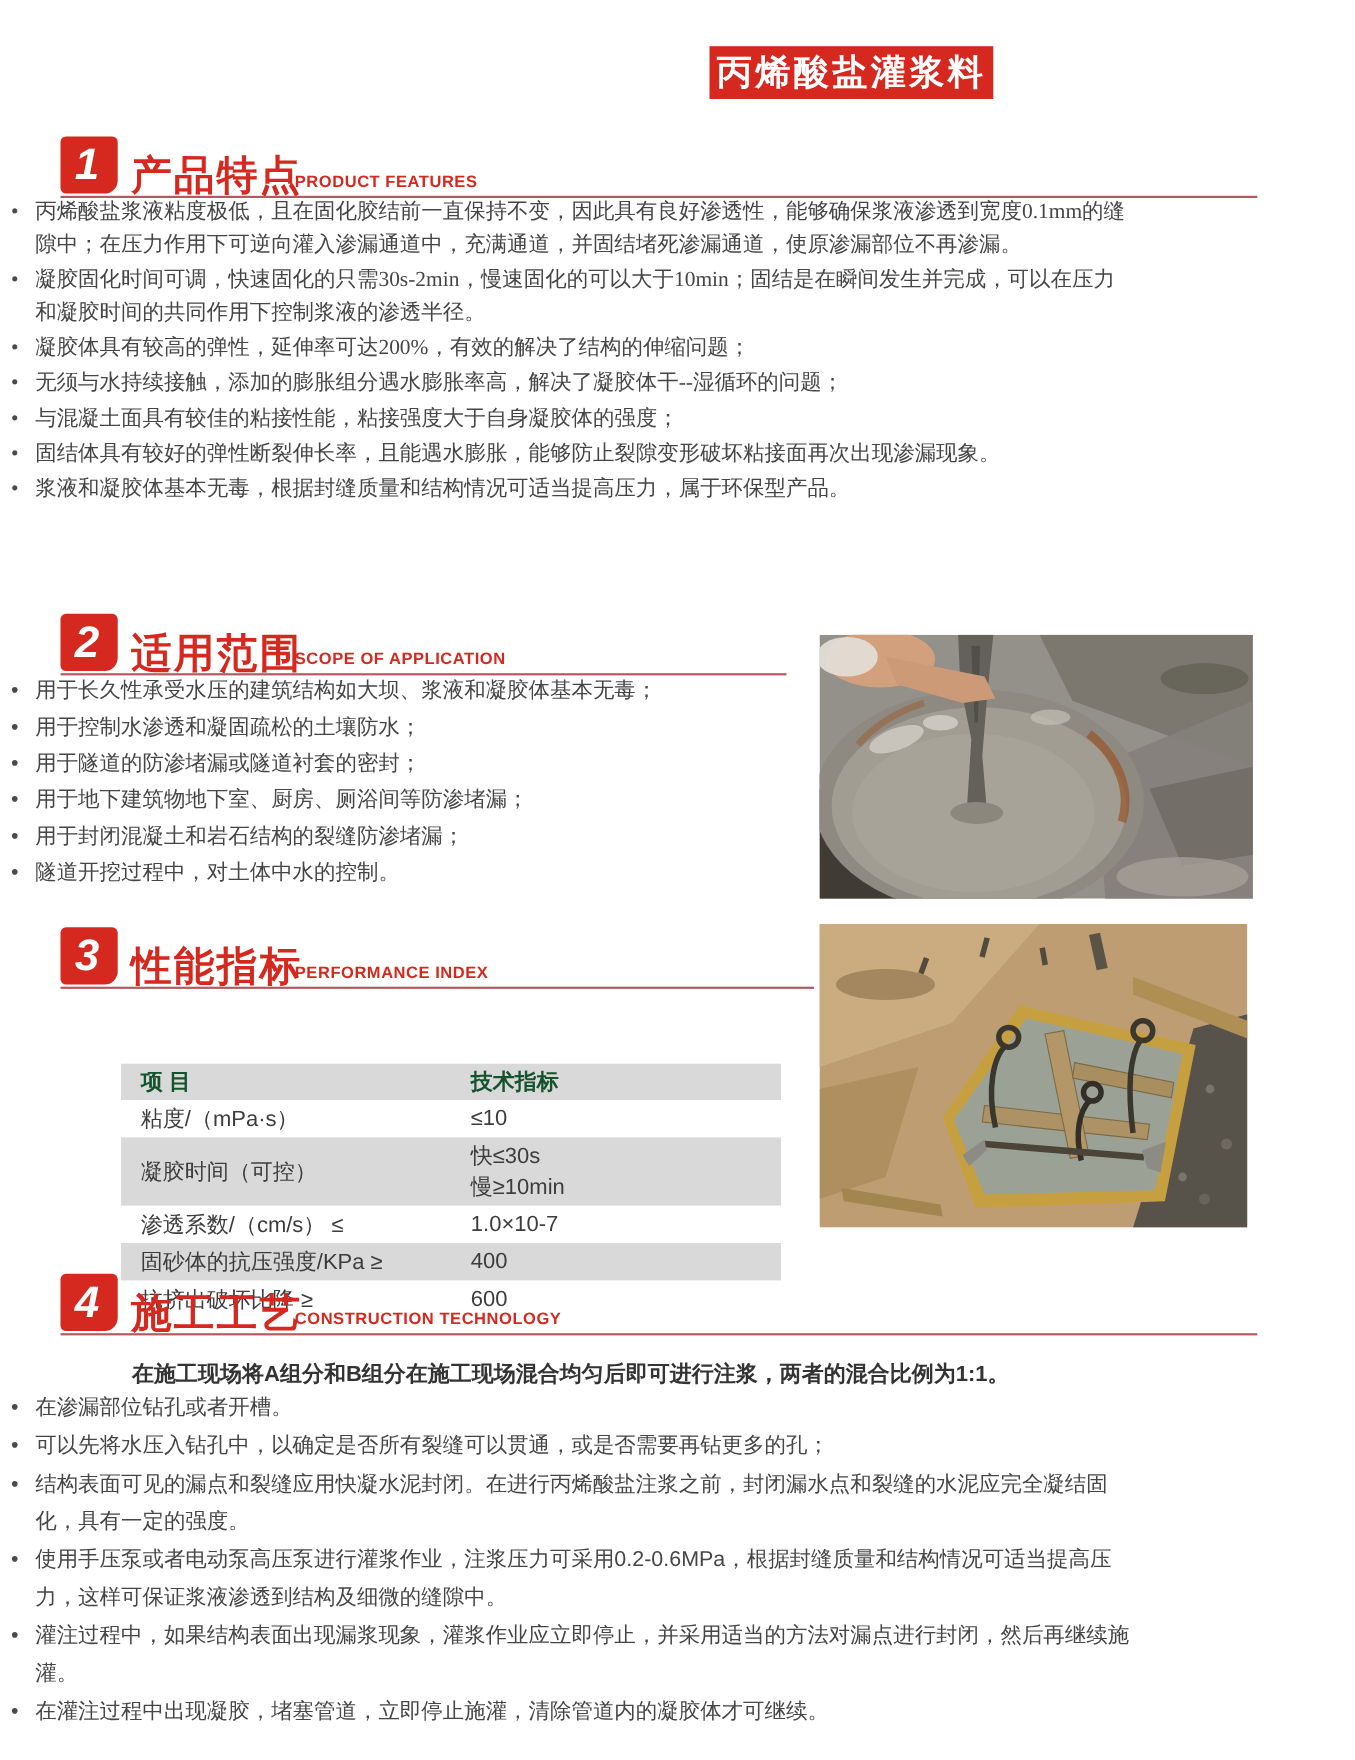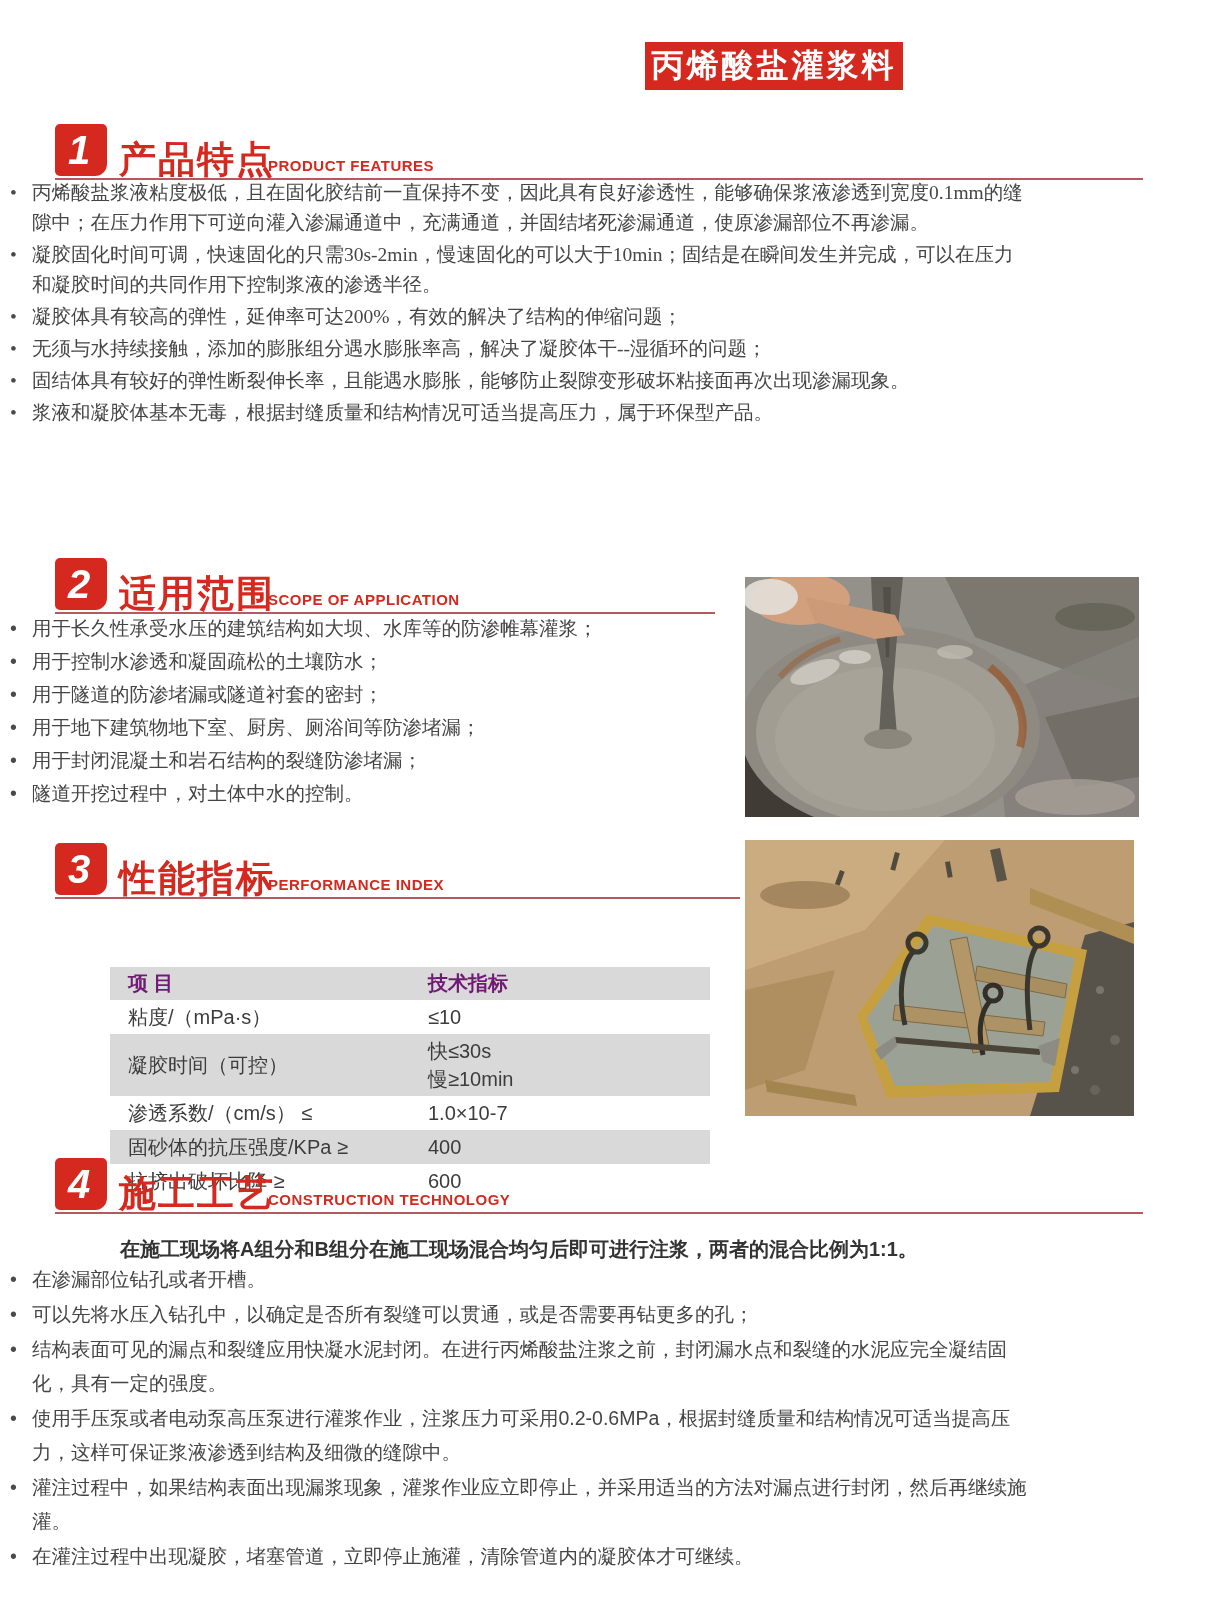--- a/index.html
+++ b/index.html
@@ -71,21 +71,21 @@
     border-collapse:collapse;table-layout:fixed;
     font-size:20px;color:#3c3c3c;
   }
   table.perf th,table.perf td{
     text-align:left;font-weight:normal;
     padding:3px 0 3px 18px;vertical-align:middle;
   }
   table.perf col.c1{width:300px;}
   table.perf col.c2{width:300px;}
   table.perf thead tr{background:var(--shade);height:32px;}
-  table.perf thead th{font-weight:bold;color:#701a75;}
+  table.perf thead th{font-weight:bold;color:#14532d;}
   table.perf tbody tr{height:30px;}
   table.perf tbody tr:nth-of-type(even){background:var(--shade);}
   table.perf td div{line-height:28px;}
 
   .photo{position:absolute;display:block;}
   #photo1{left:745px;top:577px;}
   #photo2{left:745px;top:840px;}
 </style>
 </head>
 <body>
@@ -100,35 +100,36 @@
       <div class="sec-title">产品特点</div>
       <div class="sec-sub">PRODUCT FEATURES</div>
       <div class="sec-rule rule-full"></div>
     </div>
     <ul class="bullets b1">
 
     <li>丙烯酸盐浆液粘度极低，且在固化胶结前一直保持不变，因此具有良好渗透性，能够确保浆液渗透到宽度0.1mm的缝隙中；在压力作用下可逆向灌入渗漏通道中，充满通道，并固结堵死渗漏通道，使原渗漏部位不再渗漏。</li>
         <li>凝胶固化时间可调，快速固化的只需30s-2min，慢速固化的可以大于10min；固结是在瞬间发生并完成，可以在压力和凝胶时间的共同作用下控制浆液的渗透半径。</li>
         <li>凝胶体具有较高的弹性，延伸率可达200%，有效的解决了结构的伸缩问题；</li>
         <li>无须与水持续接触，添加的膨胀组分遇水膨胀率高，解决了凝胶体干--湿循环的问题；</li>
+        <li>与混凝土面具有较佳的粘接性能，粘接强度大于自身凝胶体的强度；</li>
         <li>固结体具有较好的弹性断裂伸长率，且能遇水膨胀，能够防止裂隙变形破坏粘接面再次出现渗漏现象。</li>
         <li>浆液和凝胶体基本无毒，根据封缝质量和结构情况可适当提高压力，属于环保型产品。</li>
       </ul>
   </section>
 
   <section class="sec" style="top:558px;">
     <div class="sec-header">
       <div class="sec-num">2</div>
       <div class="sec-title">适用范围</div>
       <div class="sec-sub">SCOPE OF APPLICATION</div>
       <div class="sec-rule rule-half"></div>
     </div>
     <ul class="bullets b2">
 
-    <li>用于长久性承受水压的建筑结构如大坝、水库等的防渗帷幕灌浆；</li>
+    <li>用于长久性承受水压的建筑结构如大坝、浆液和凝胶体基本无毒；</li>
         <li>用于控制水渗透和凝固疏松的土壤防水；</li>
         <li>用于隧道的防渗堵漏或隧道衬套的密封；</li>
         <li>用于地下建筑物地下室、厨房、厕浴间等防渗堵漏；</li>
         <li>用于封闭混凝土和岩石结构的裂缝防渗堵漏；</li>
         <li>隧道开挖过程中，对土体中水的控制。</li>
       </ul>
   </section>
 
   <section class="sec" style="top:843px;">
     <div class="sec-header">

